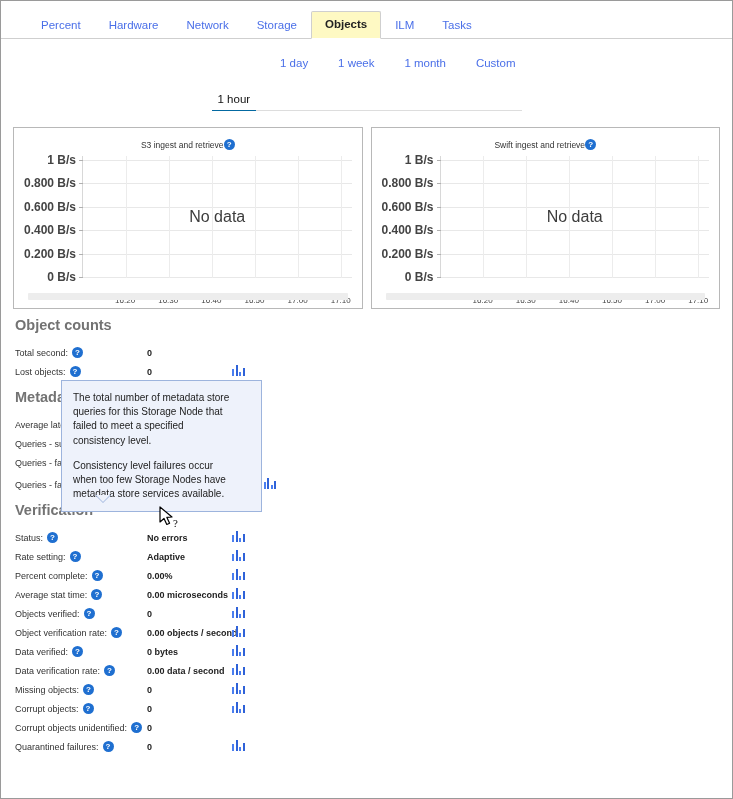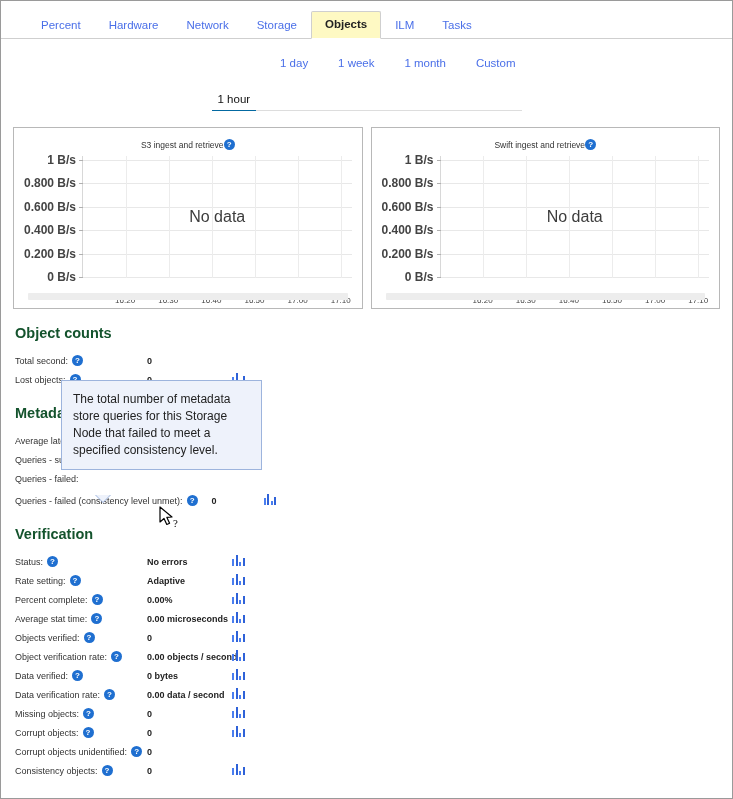--- a/index.html
+++ b/index.html
@@ -164,22 +164,22 @@
     left:14px;right:14px;bottom:8px;height:7px;
     background:#ededed;
     border-radius:1px;
     cursor:pointer;
   }
 
   
   .section-title{
     font-size:14.5px;
     font-weight:bold;
-    color:#14532d;
-    margin:16px 0 10px 14px;
+    color:#737373;
+    margin:8px 0 10px 14px;
   }
   .rows{margin-left:14px;}
   .row{
     display:flex;
     align-items:center;
     height:19px;
     font-size:9px;
     color:#333333;
   }
   .rlabel{
@@ -214,22 +214,22 @@
   .baricon i:nth-child(4){left:10.5px;height:8px;background:#2f62d8;}
 
   
   .tooltip{
     position:absolute;
     left:60px;top:379px;
     width:201px;
     box-sizing:border-box;
     background:#eef2fb;
     border:1px solid #9db4dd;
-    padding:10px 11px 10px 11px;
-    font-size:12px;
+    padding:10px 25px 10px 11px;
+    font-size:10px;
     color:#222222;
     line-height:1.42;
     z-index:50;
   }
   .tooltip p{margin:0;}
   .tooltip p + p{margin-top:11px;}
   .tt-arrow{
     position:absolute;
     left:95px;top:494px;
     width:0;height:0;
@@ -531,31 +531,32 @@
       <div class="rlabel">
         <span>Corrupt objects unidentified:</span>
         <span class="helpicon">?</span>
       </div>
       <div class="rvalue">0</div>
       <div class="ricon"></div>
     </div>
 
     <div class="row">
       <div class="rlabel">
-        <span>Consistency objects:</span>
+        <span>Quarantined failures:</span>
         <span class="helpicon">?</span>
       </div>
       <div class="rvalue">0</div>
       <div class="ricon"><span class="baricon"><i></i><i></i><i></i><i></i></span></div>
     </div>
 
   </div>
 
   <div class="tooltip">
     <p>The total number of metadata store queries for this Storage Node that failed to meet a specified consistency level.</p>
+    <p>Consistency level failures occur when too few Storage Nodes have metadata store services available.</p>
   </div>
   <div class="tt-arrow-b"></div>
   <div class="tt-arrow"></div>
 
   <div class="cursor">
     <svg width="26" height="24" viewBox="0 0 26 24">
       <path d="M1,1 L1,16 L5,12.5 L7.8,18.5 L10.6,17.2 L7.9,11.4 L13,11 Z" fill="#ffffff" stroke="#000000" stroke-width="1.2" stroke-linejoin="round"></path>
       <text x="14" y="21" font-family="'Liberation Serif', serif" font-size="11" fill="#000000">?</text>
     </svg>
   </div>

